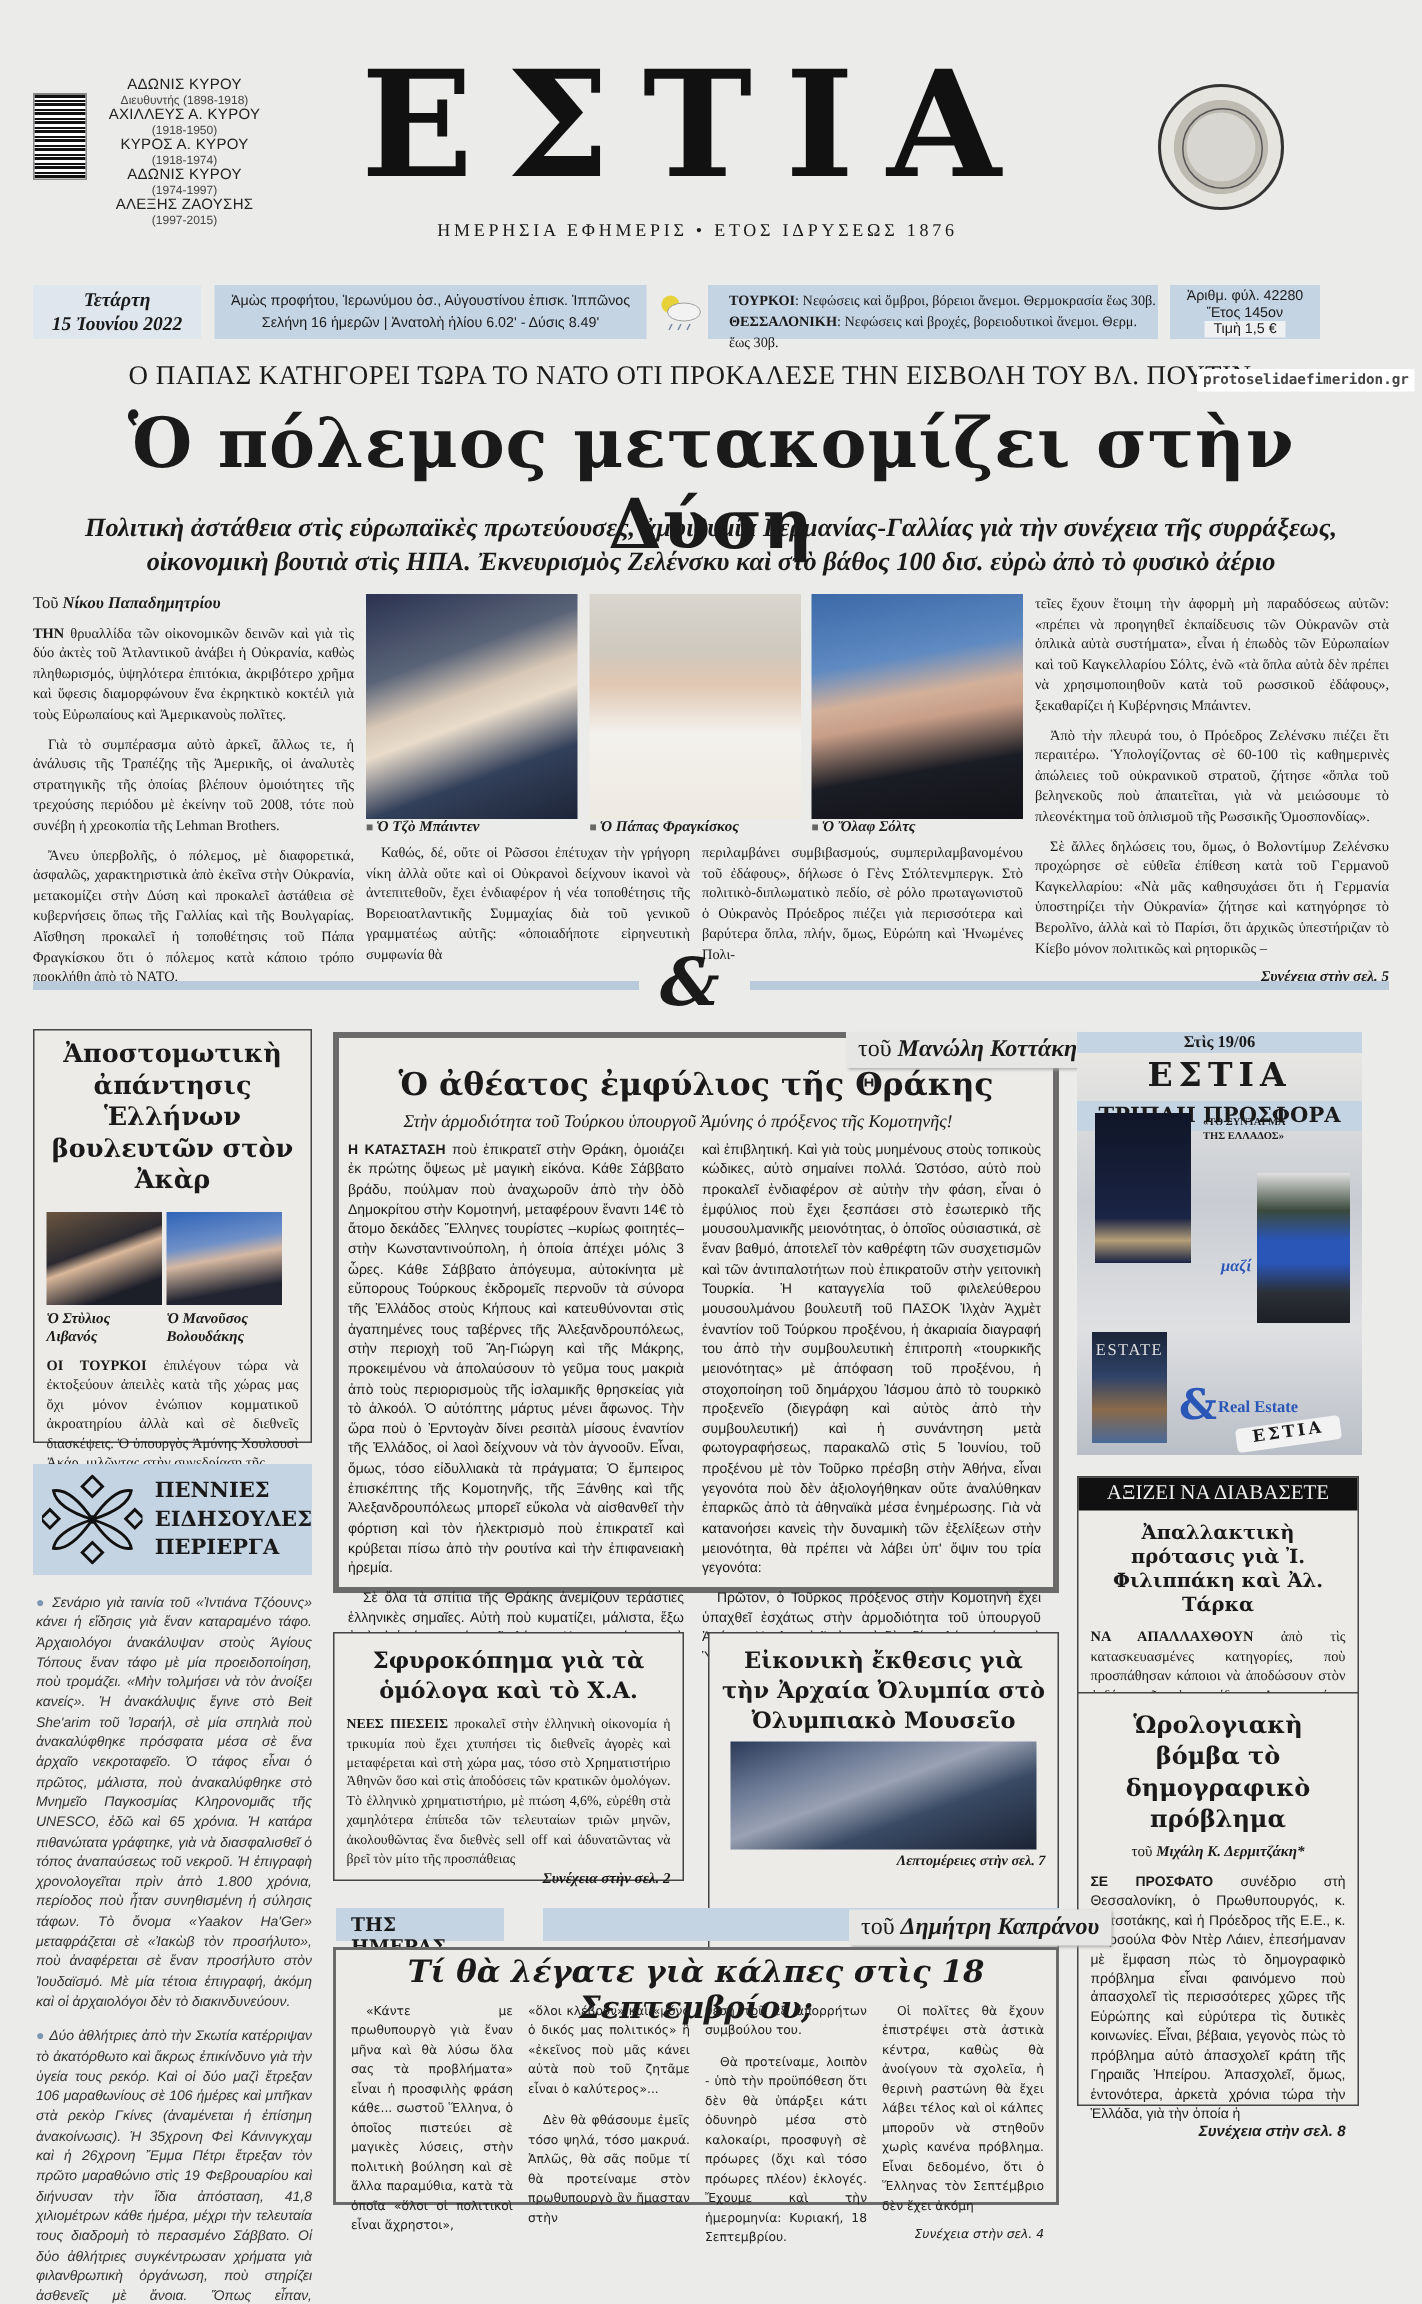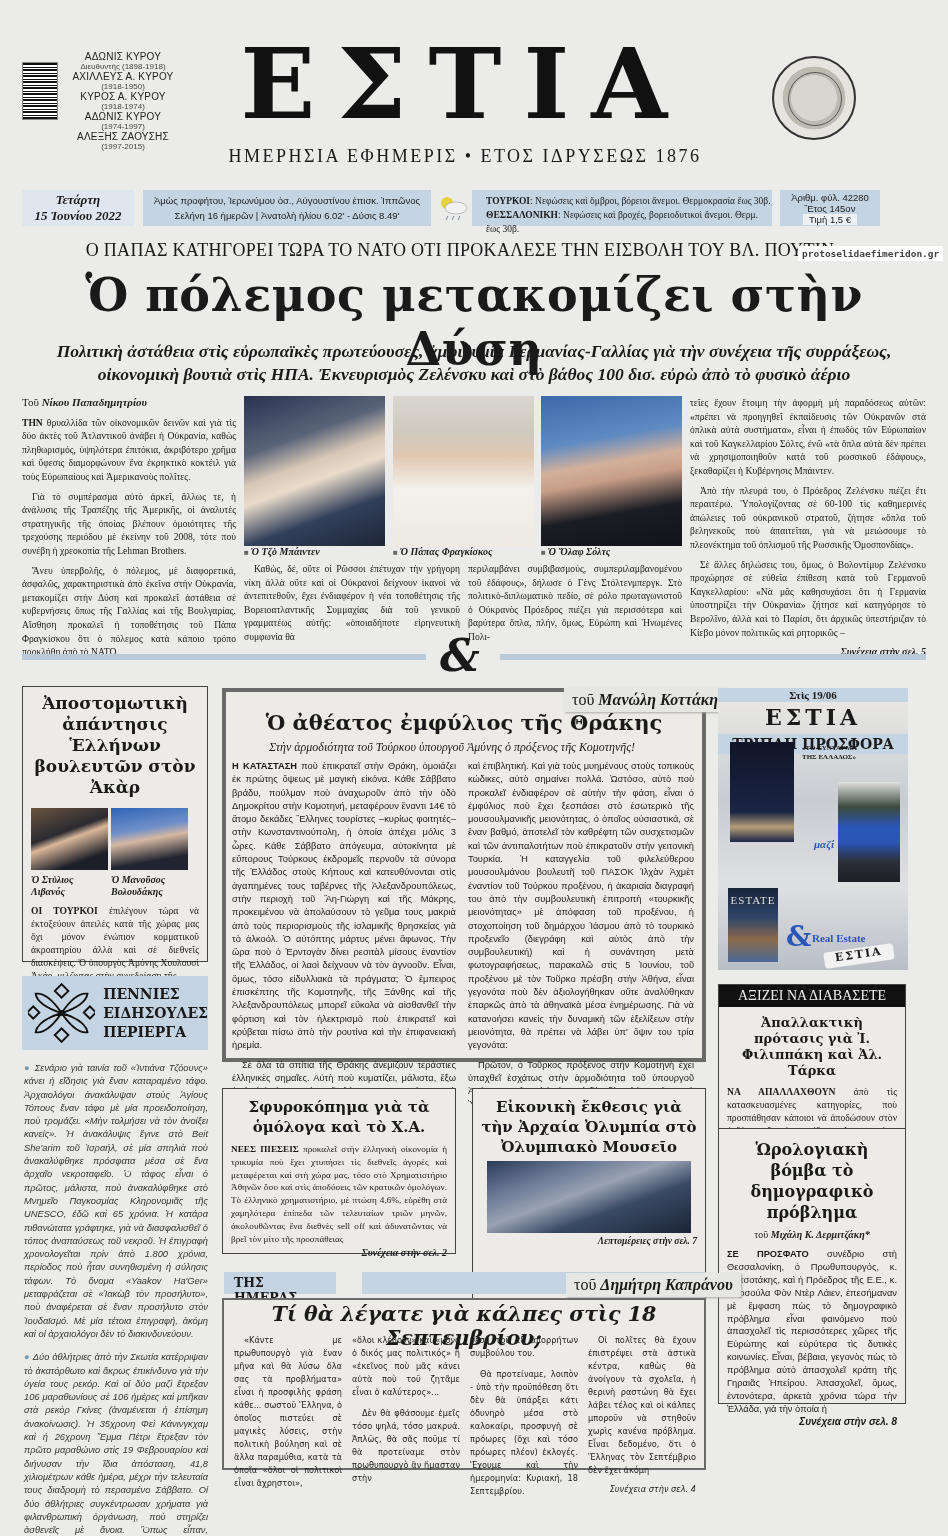--- a/index.html
+++ b/index.html
@@ -7,21 +7,21 @@
   body { position: relative; font-family: "Liberation Serif", serif; color: #1a1a1a; }
   .abs { position: absolute; }
   p { text-align: justify; }
 
   
   .barcode { left: 22px; top: 62px; width: 36px; height: 58px; border: 1px solid #888; background: repeating-linear-gradient(0deg,#111 0 2px,#fff 2px 3px,#111 3px 4px,#fff 4px 6px); }
   .founders { left: 58px; top: 52px; width: 130px; font-family: "Liberation Sans", sans-serif; font-size: 9px; text-align: center; line-height: 10px; color: #222; }
   .founders .nm { font-size: 10px; letter-spacing: .2px; }
   .founders .yr { font-size: 8px; color: #444; }
   .logo { left: 200px; top: 34px; width: 530px; text-align: center; font-family: "DejaVu Serif", serif; font-weight: bold; font-size: 98px; letter-spacing: 22px; line-height: 100px; color: #111; }
-  .tagline { left: 200px; top: 146px; width: 530px; text-align: center; font-size: 18px; letter-spacing: 2.5px; }
+  .tagline { left: 200px; top: 146px; width: 530px; text-align: center; font-size: 12px; letter-spacing: 2.5px; }
   .seal { left: 772px; top: 56px; width: 84px; height: 84px; border-radius: 50%; border: 2px solid #333; background: radial-gradient(circle,#d8d6d0 0 40%,#bdbab2 41% 55%,#e6e4de 56%); }
   .seal::after { content:""; position:absolute; left: 14px; top: 14px; width: 52px; height: 52px; border-radius: 50%; border: 1px solid #555; }
 
   
   .strip { top: 190px; height: 36px; background: #c5d4e3; font-family: "Liberation Sans", sans-serif; }
   .date-box { left: 22px; width: 112px; background: #dfe6ee; text-align: center; font-family: "Liberation Serif", serif; font-style: italic; font-weight: bold; font-size: 13px; line-height: 16px; padding-top: 2px; }
   .saints { left: 143px; width: 288px; font-size: 9.5px; text-align: center; line-height: 15px; padding-top: 3px; }
   .weather-icon { left: 436px; top: 194px; width: 34px; height: 28px; }
   .weather { left: 472px; width: 300px; font-family: "Liberation Serif", serif; font-size: 9.5px; line-height: 14px; padding: 4px 0 0 14px; background: #c5d4e3; }
   .issue { left: 780px; width: 100px; font-size: 9.5px; text-align: center; line-height: 11px; padding-top: 2px; }

